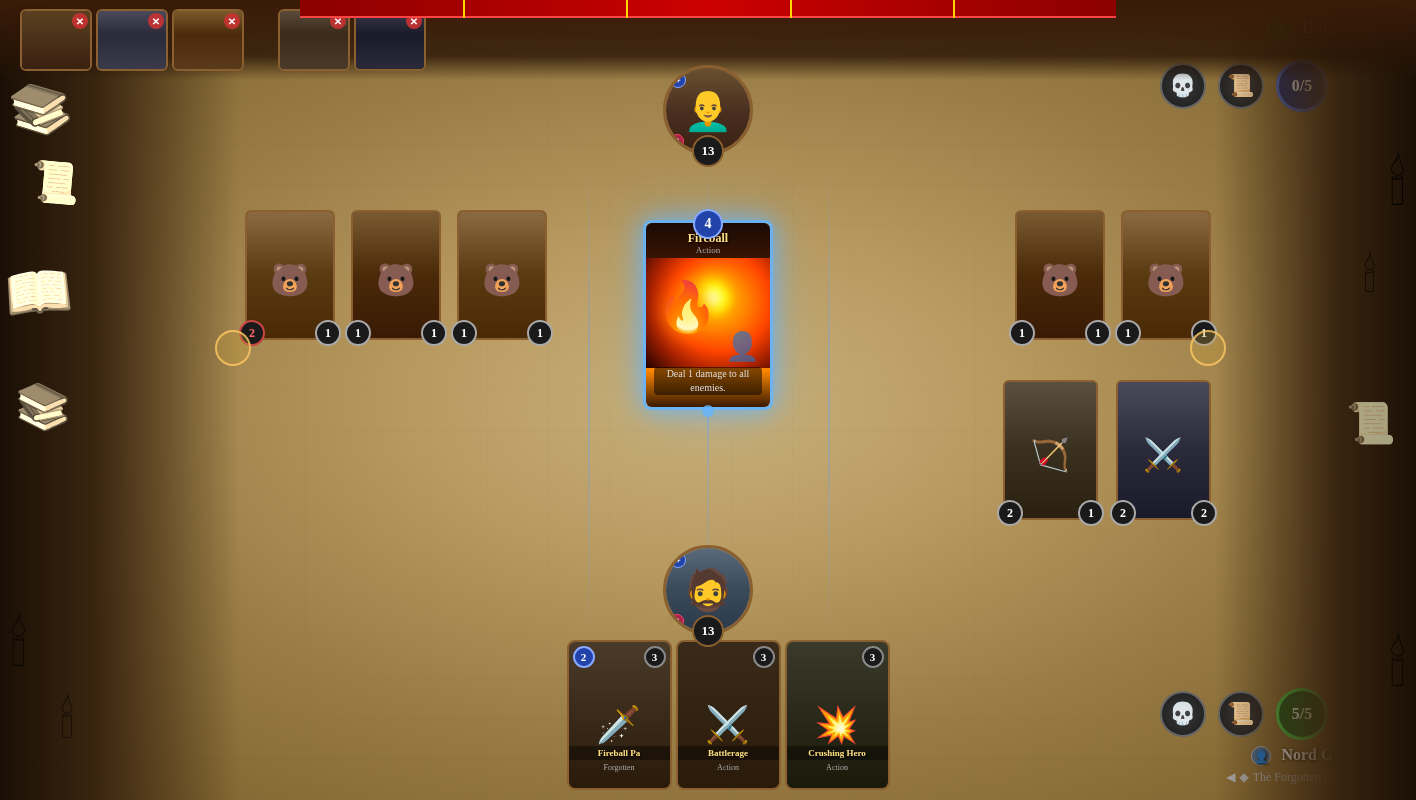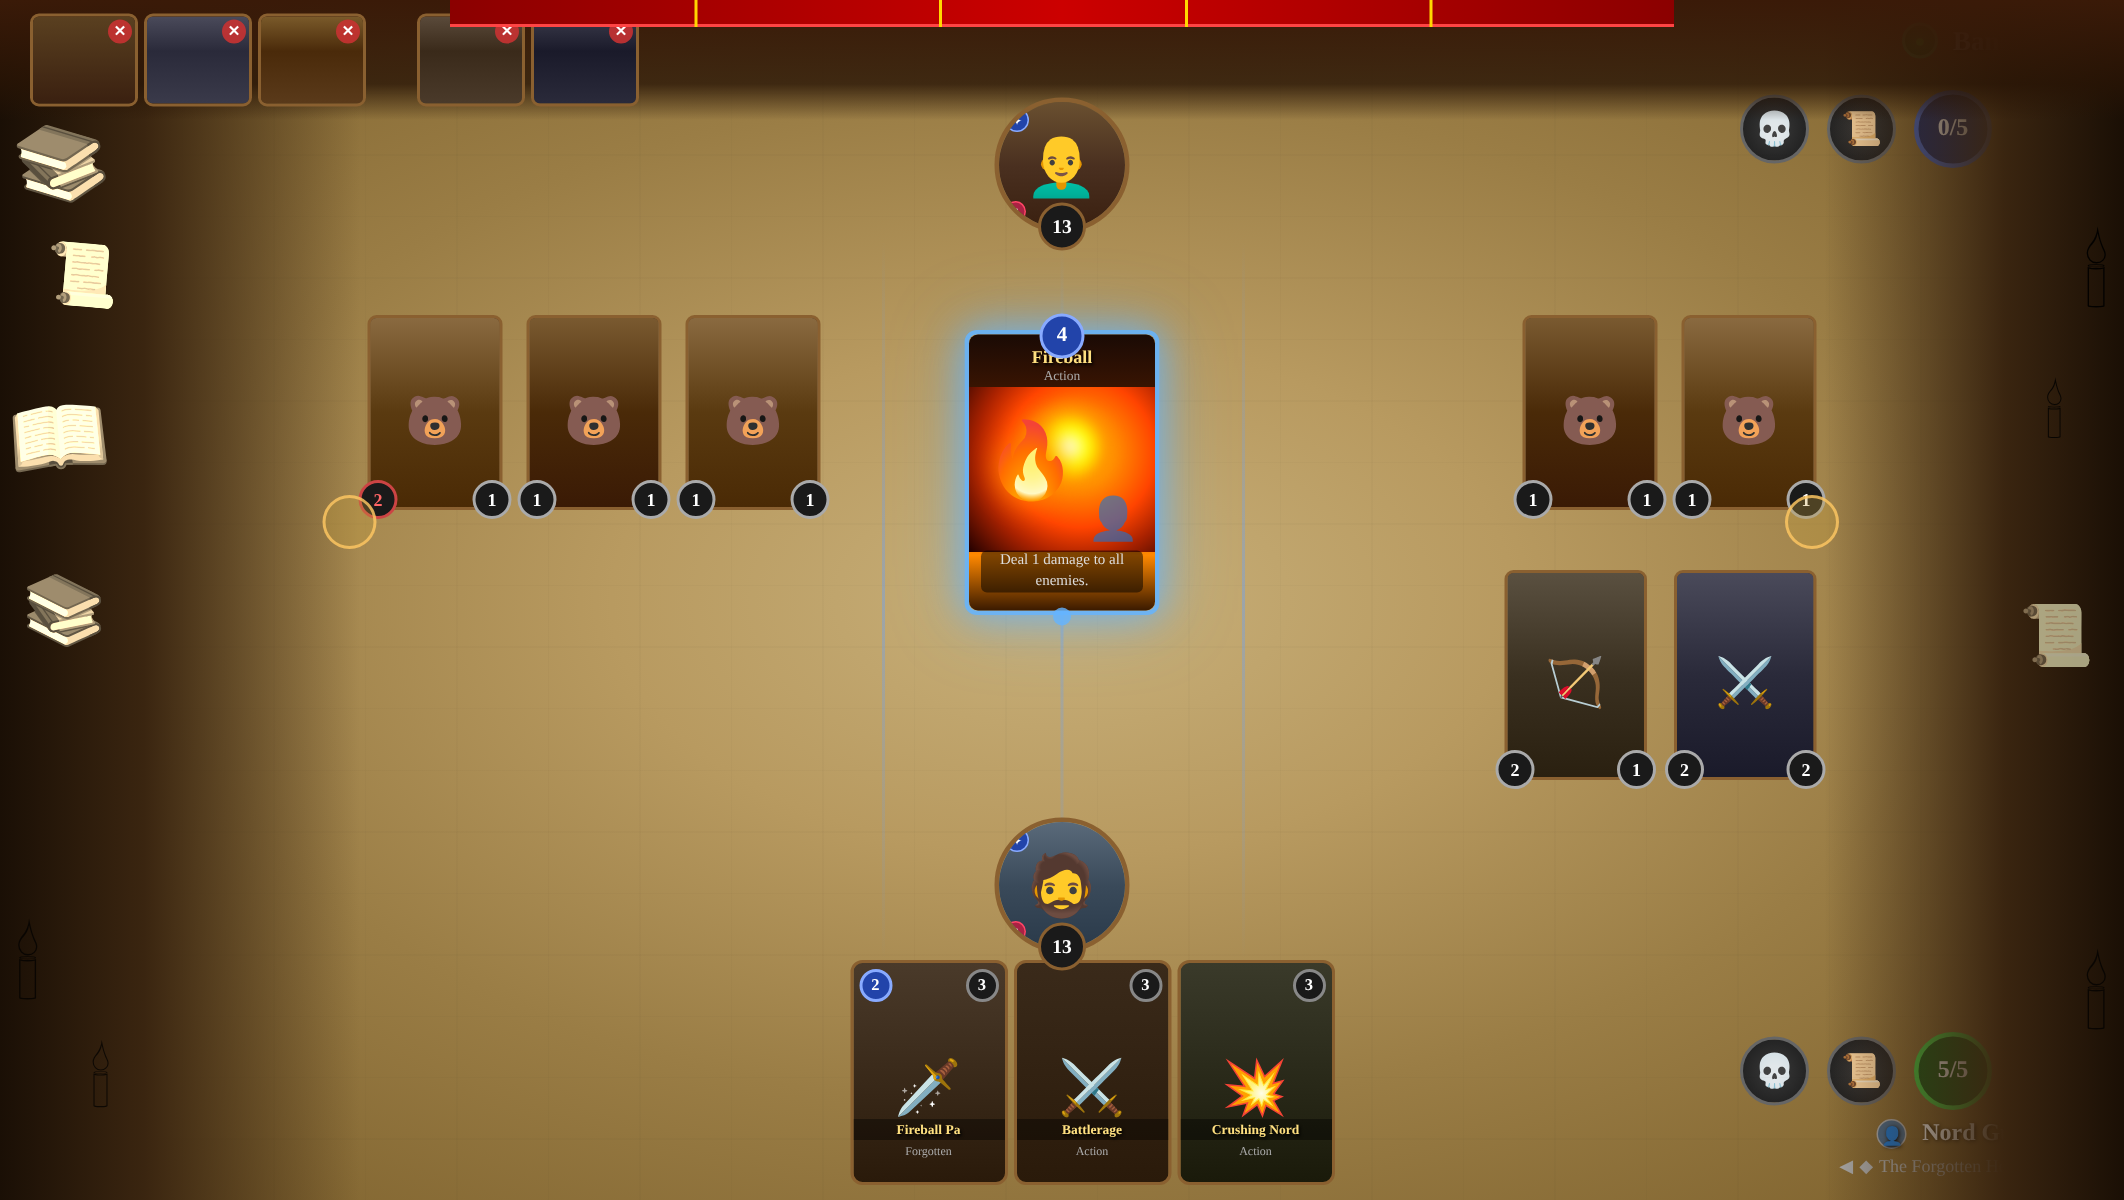--- a/index.html
+++ b/index.html
@@ -839,21 +839,21 @@
     <div class="hand-card-bottom" style="background:linear-gradient(180deg,#3a2a1a 0%,#2a1a0a 100%);">
       <div class="hand-card-power" style="top:4px;left:auto;right:4px;">3</div>
       <div style="width:100%;height:100%;display:flex;align-items:center;justify-content:center;font-size:36px;padding-top:20px;">⚔️</div>
       <div class="hand-card-name">Battlerage</div>
       <div class="hand-card-type">Action</div>
     </div>
 
     <div class="hand-card-bottom" style="background:linear-gradient(180deg,#3a3a2a 0%,#1a1a0a 100%);">
       <div class="hand-card-power" style="top:4px;left:auto;right:4px;">3</div>
       <div style="width:100%;height:100%;display:flex;align-items:center;justify-content:center;font-size:36px;padding-top:20px;">💥</div>
-      <div class="hand-card-name">Crushing Nord</div>
+      <div class="hand-card-name">Crushing Hero</div>
       <div class="hand-card-type">Action</div>
     </div>
   </div>
 
   <div class="gear-btn">
     <span>⚙</span>
   </div>
 
   <div class="opponent-info">
     <div class="faction-icon">

